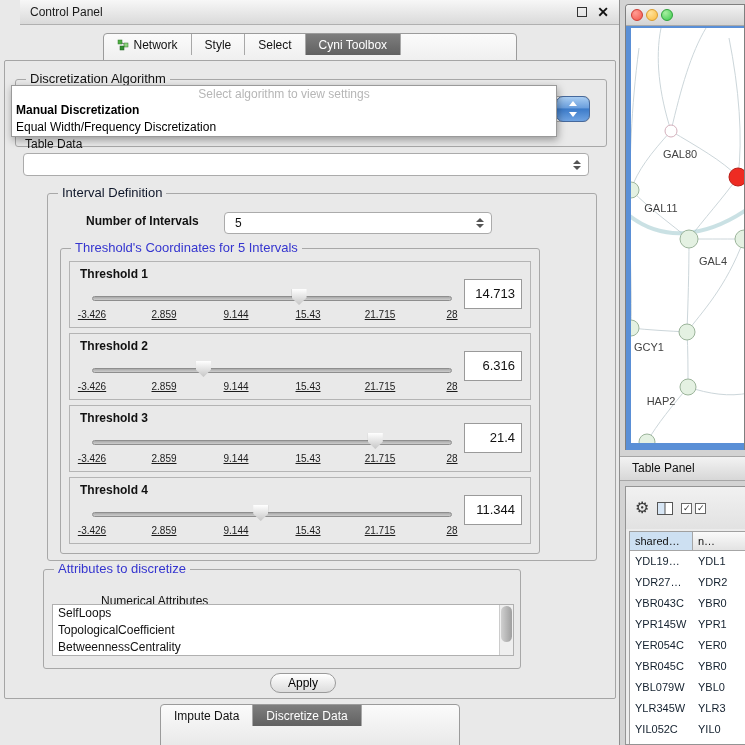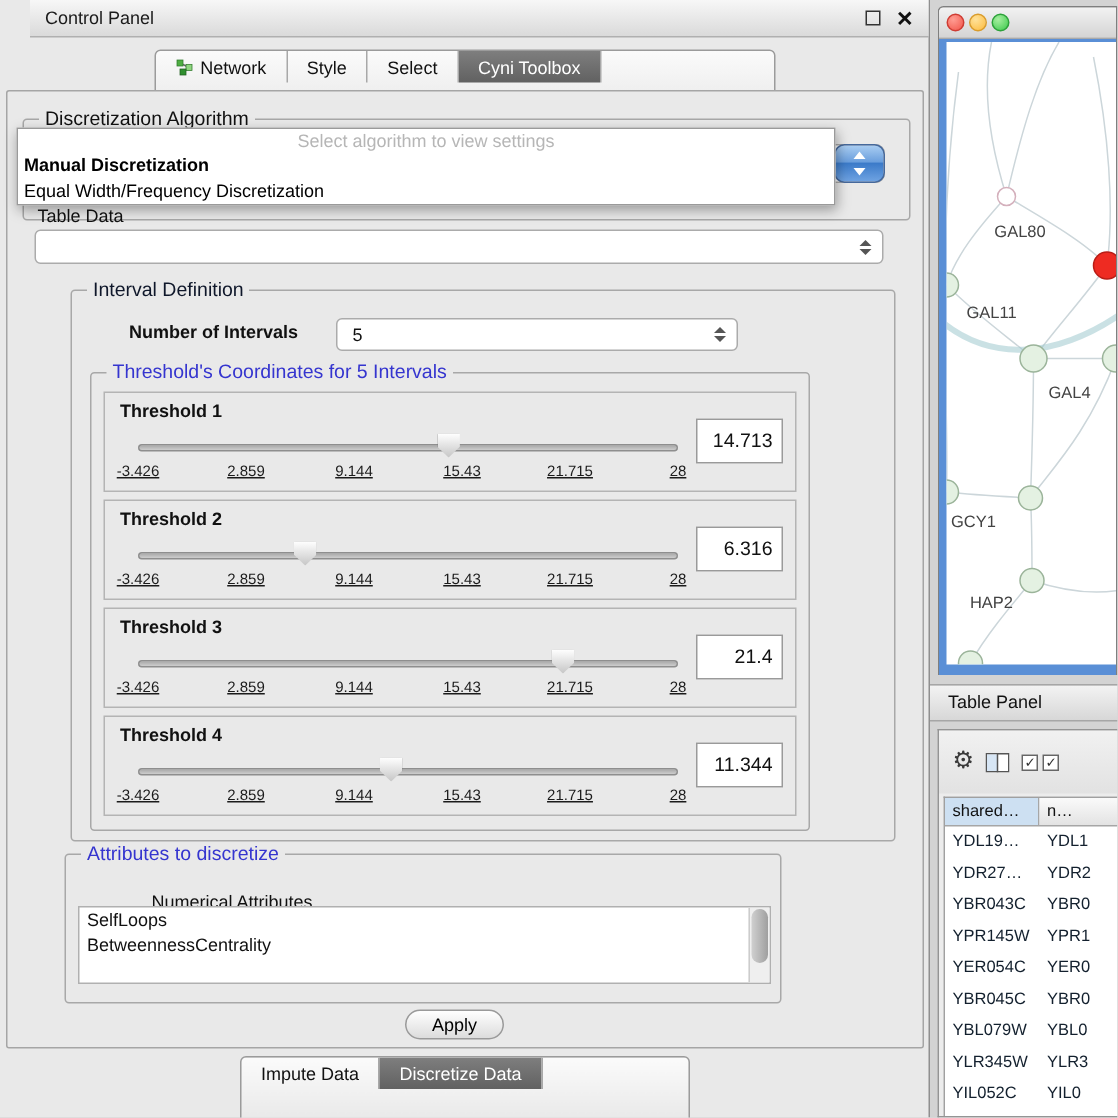--- a/index.html
+++ b/index.html
@@ -253,20 +253,21 @@
     </div>
 
     <div class="attr-group">
       <span class="gtitle blue">Attributes to discretize</span>
       <div class="attr-label">Numerical Attributes</div>
       <div class="attr-list">
         <div class="attr-scroll">
             <div class="sthumb"></div>
           </div>
       <div class="attr-item">SelfLoops</div>
+          <div class="attr-item">TopologicalCoefficient</div>
           <div class="attr-item">BetweennessCentrality</div>
         </div>
     </div>
 
     <button class="apply-btn">Apply</button>
   </div>
 
   <div class="tabstrip bottom">
     <div class="seg">
       <div class="tab">

